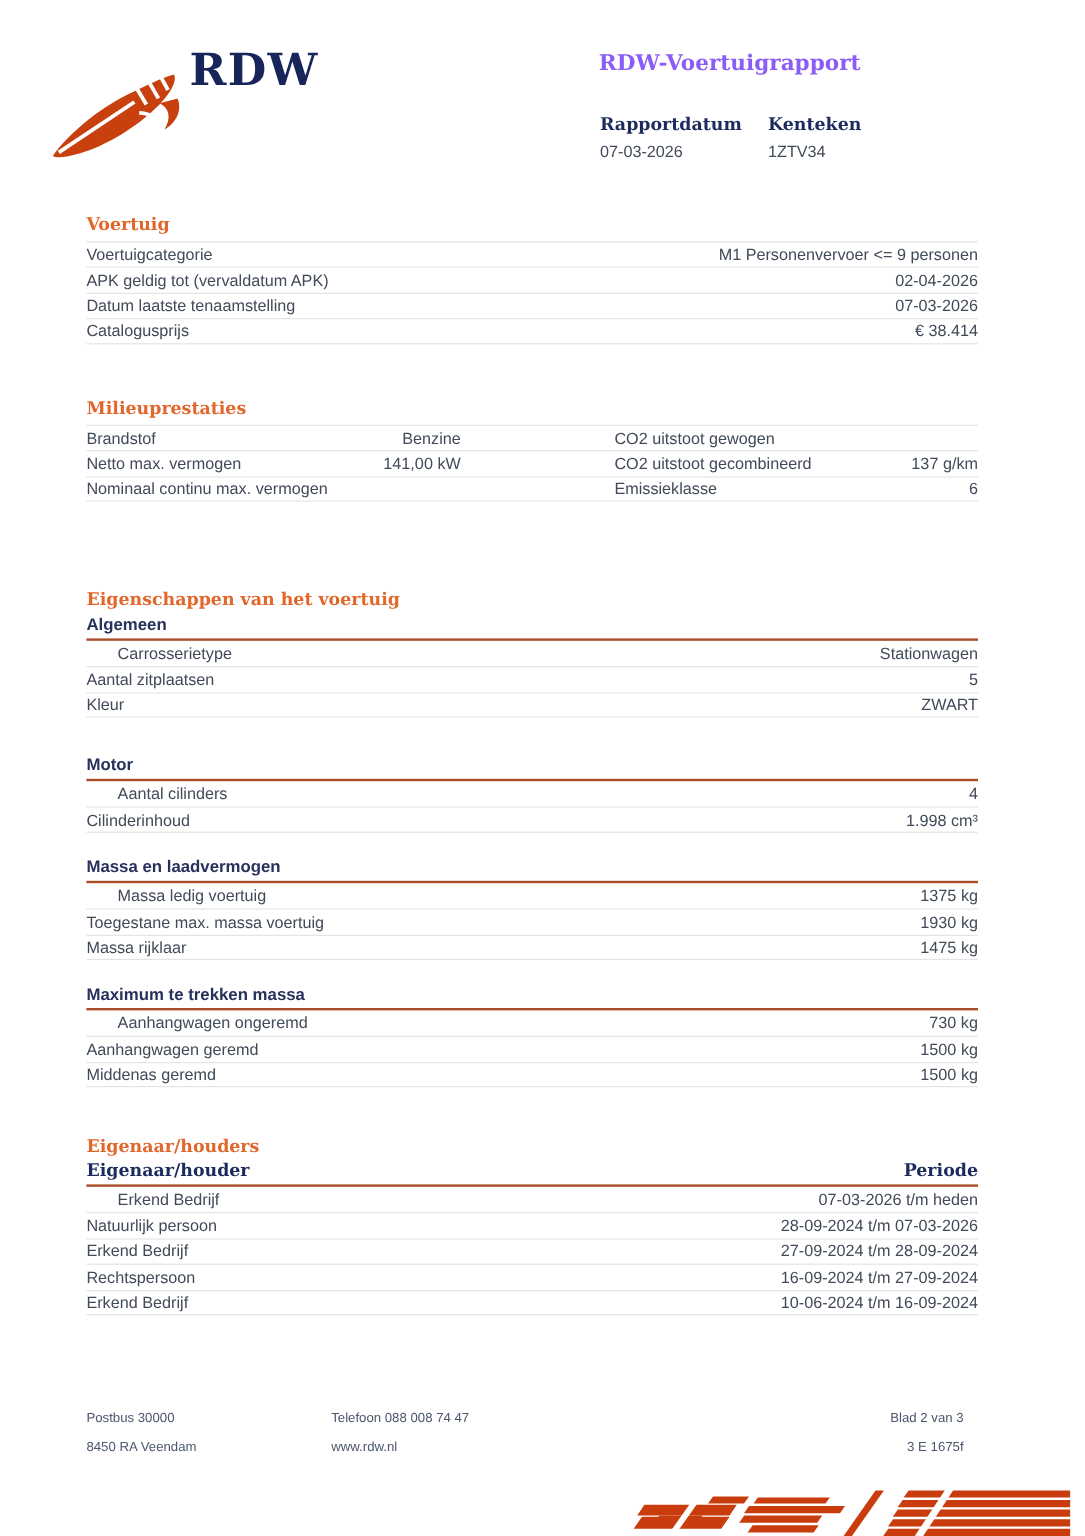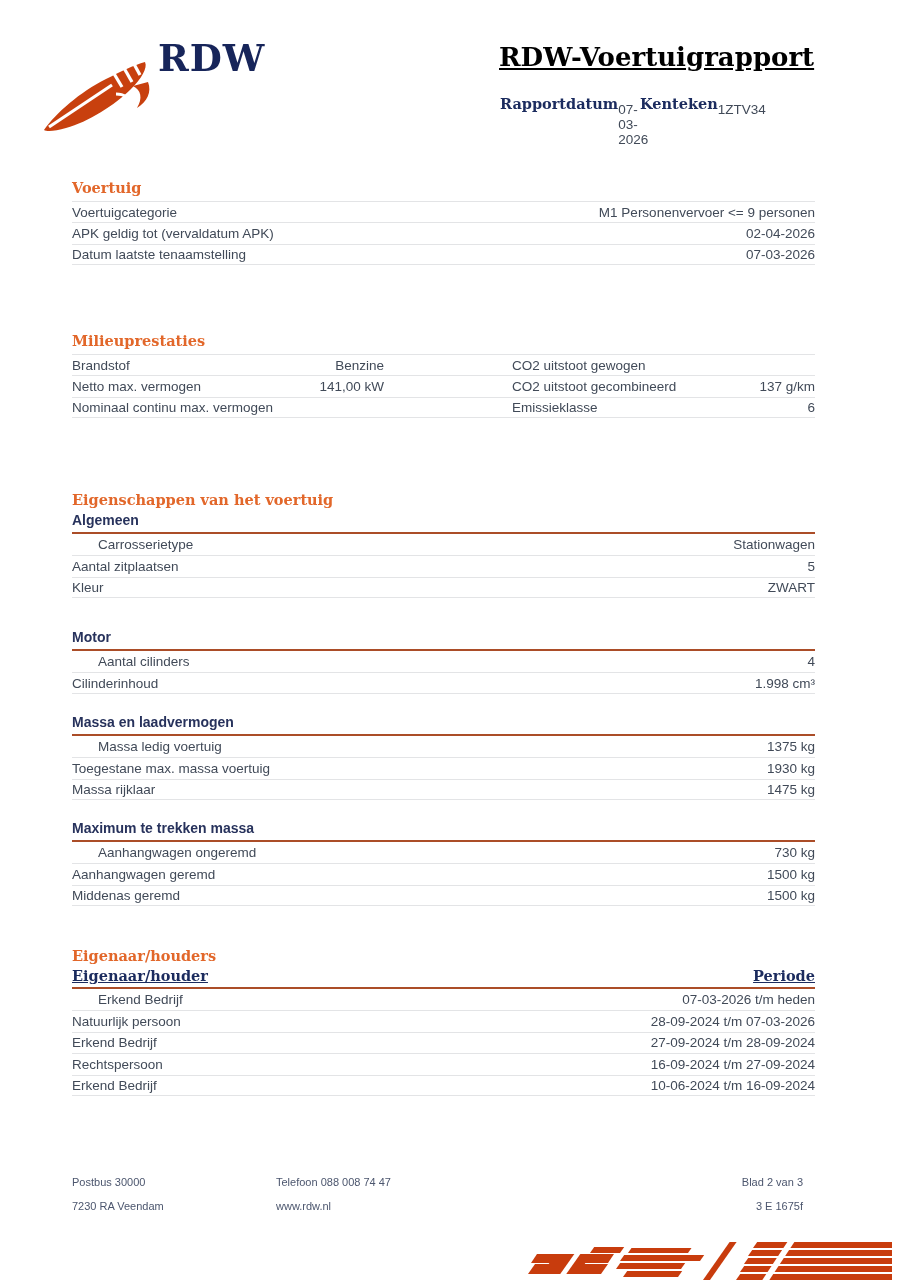--- a/index.html
+++ b/index.html
@@ -6,23 +6,23 @@
   .page{
     position:relative;width:892px;height:1280px;background:#ffffff;overflow:hidden;
     font-family:"Liberation Sans",sans-serif;color:#414a58;
   }
   .content-abs{position:absolute;left:72px;width:743px;}
   
   .logo-svg{position:absolute;left:36px;top:48px;}
   .wordmark{position:absolute;left:158px;top:36px;font-family:"DejaVu Serif",serif;
     font-weight:bold;font-size:37px;color:#17255a;letter-spacing:1px;}
   .doc-title{position:absolute;left:499px;top:42px;font-family:"DejaVu Serif",serif;
-    font-weight:bold;font-size:26px;color:#000000;white-space:nowrap;text-decoration:underline;}
+    font-weight:bold;font-size:18px;color:#8b5cf6;white-space:nowrap;}
   .meta{position:absolute;left:500px;top:95px;display:flex;}
-  .meta-col{display:flex;flex-direction:row;}
+  .meta-col{display:flex;flex-direction:column;}
   .meta-col.first{width:140px;}
   .meta-label{font-family:"DejaVu Serif",serif;font-weight:bold;font-size:14.5px;color:#1b2b5e;}
   .meta-value{font-size:13.5px;color:#414a58;margin-top:7px;}
   
   .sec-title{font-family:"DejaVu Serif",serif;font-weight:bold;font-size:14.5px;color:#e2672a;
     margin:0 0 5px 0;white-space:nowrap;}
   .sub-title{font-weight:bold;font-size:14px;color:#27325c;padding-bottom:4px;
     border-bottom:2px solid #ab4d28;}
   
   .row{height:21.4px;display:flex;align-items:center;justify-content:space-between;
@@ -31,21 +31,21 @@
   .rows.no-top .row:first-child{border-top:none;margin-left:26px;}
   .row .lbl{white-space:nowrap;}
   .row .val{white-space:nowrap;text-align:left;}
   
   .m-left{width:312px;display:flex;justify-content:space-between;}
   .m-spacer{width:128px;}
   .m-right{flex:1;display:flex;justify-content:space-between;}
   
   .tbl-head{display:flex;justify-content:space-between;align-items:flex-end;
     font-family:"DejaVu Serif",serif;font-weight:bold;font-size:14.5px;color:#1b2b5e;
-    padding-bottom:3px;border-bottom:2px solid #ab4d28;text-decoration:underline;}
+    padding-bottom:3px;border-bottom:2px solid #ab4d28;}
   
   .footer-col{position:absolute;top:1170px;font-size:11px;color:#4c566e;line-height:24px;}
   .footer-col.c1{left:72px;}
   .footer-col.c2{left:276px;}
   .footer-col.c3{right:89px;text-align:right;}
   .stripes-svg{position:absolute;right:0;bottom:0;}
 </style>
 </head>
 <body>
 
@@ -85,20 +85,24 @@
         <span class="val">M1 Personenvervoer &lt;= 9 personen</span>
       </div>
       <div class="row">
         <span class="lbl">APK geldig tot (vervaldatum APK)</span>
         <span class="val">02-04-2026</span>
       </div>
       <div class="row">
         <span class="lbl">Datum laatste tenaamstelling</span>
         <span class="val">07-03-2026</span>
       </div>
+      <div class="row">
+        <span class="lbl">Catalogusprijs</span>
+        <span class="val">€ 38.414</span>
+      </div>
     </div>
   </div>
 
   <div class="content-abs" style="top:332px">
     <div class="sec-title">Milieuprestaties</div>
     <div class="rows">
       <div class="row">
         <span class="m-left">
           <span class="lbl">Brandstof</span>
           <span class="val">Benzine</span>
@@ -231,21 +235,21 @@
       </div>
       <div class="row">
         <span class="lbl">Erkend Bedrijf</span>
         <span class="val">10-06-2024 t/m 16-09-2024</span>
       </div>
     </div>
   </div>
 
   <div class="footer-col c1">
     <div>Postbus 30000</div>
-    <div>7230 RA Veendam</div>
+    <div>8450 RA Veendam</div>
   </div>
   <div class="footer-col c2">
     <div>Telefoon 088 008 74 47</div>
     <div>www.rdw.nl</div>
   </div>
   <div class="footer-col c3">
     <div>Blad 2 van 3</div>
     <div>3 E 1675f</div>
   </div>
 

